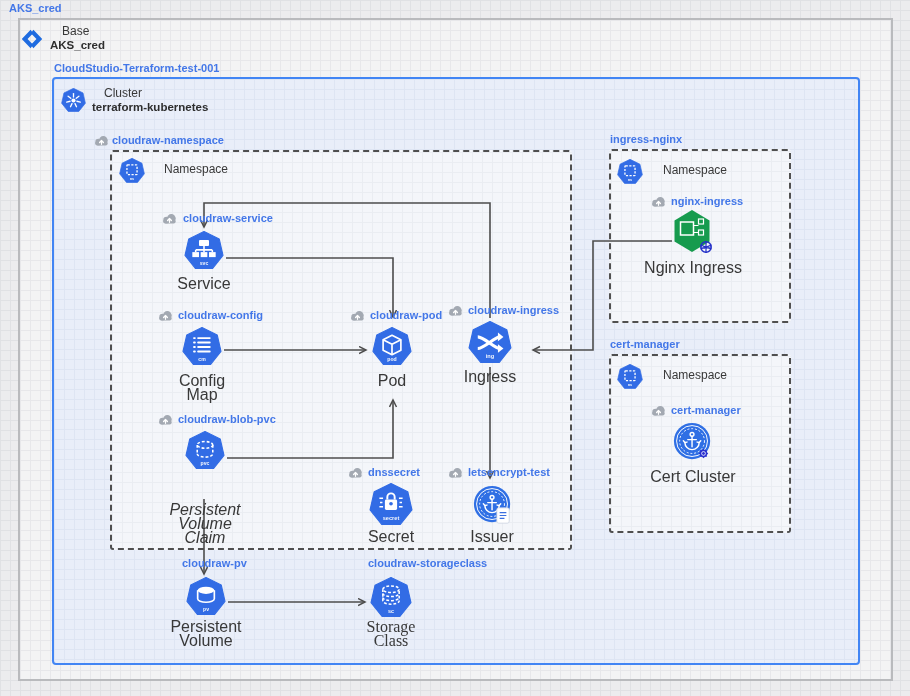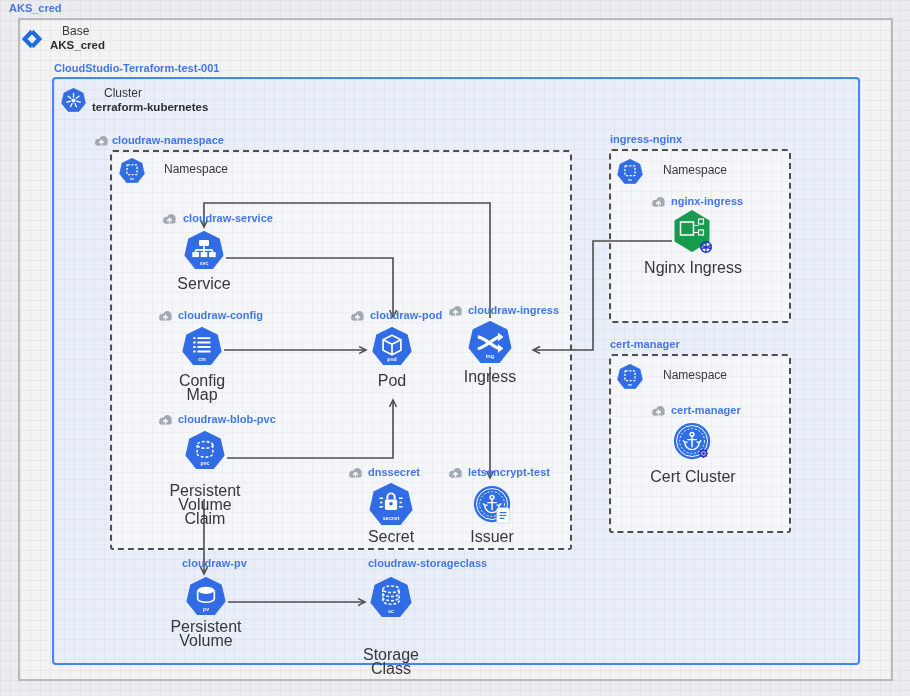--- a/index.html
+++ b/index.html
@@ -272,21 +272,21 @@
         <rect x="1.2" y="7.2" width="13.5" height="4.3" rx="2.1"></rect>
       </g>
     <path d="M8 10.2 V6.2 M5.9 8.2 L8 6 L10.1 8.2" stroke="#fff" stroke-width="1.4" fill="none" stroke-linecap="round" stroke-linejoin="round"></path>
   </svg>
   <div class="abs blue-label" style="left:178px; top:413px;">cloudraw-blob-pvc</div>
   <svg class="abs" style="left:185px; top:431px;" width="40" height="40" viewBox="0 0 36 36">
     <use href="#hep"></use>
       <use href="#g-pvc"></use>
       <text x="18" y="30.5" class="badge">pvc</text>
   </svg>
-  <div class="abs caption" style="left:205px; top:484px; width:88px;">Persistent Volume Claim</div>
+  <div class="abs caption" style="left:205px; top:503px; width:88px;font-style:italic;">Persistent Volume Claim</div>
 
   <svg class="abs" style="left:348px; top:467px;" width="15" height="11" viewBox="0 0 16 12">
     <g fill="#a3a9b2">
         <circle cx="4.8" cy="7.8" r="3.6"></circle>
         <circle cx="10" cy="6" r="4.8"></circle>
         <rect x="1.2" y="7.2" width="13.5" height="4.3" rx="2.1"></rect>
       </g>
     <path d="M8 10.2 V6.2 M5.9 8.2 L8 6 L10.1 8.2" stroke="#fff" stroke-width="1.4" fill="none" stroke-linecap="round" stroke-linejoin="round"></path>
   </svg>
   <div class="abs blue-label" style="left:368px; top:466px;">dnssecret</div>
@@ -322,21 +322,21 @@
       <text x="18" y="30.5" class="badge">pv</text>
   </svg>
   <div class="abs caption" style="left:206px; top:620px; width:72px;">Persistent Volume</div>
 
   <div class="abs blue-label" style="left:368px; top:557px;">cloudraw-storageclass</div>
   <svg class="abs" style="left:370px; top:577px;" width="42" height="42" viewBox="0 0 36 36">
     <use href="#hep"></use>
       <use href="#g-sc"></use>
       <text x="18" y="30.5" class="badge">sc</text>
   </svg>
-  <div class="abs caption" style="left:391px; top:648px; width:64px;">Storage Class</div>
+  <div class="abs caption" style="left:391px; top:620px; width:64px;font-family:Liberation Serif, serif;">Storage Class</div>
 
   <svg class="abs" style="left:651px; top:196px;" width="15" height="11" viewBox="0 0 16 12">
     <g fill="#a3a9b2">
         <circle cx="4.8" cy="7.8" r="3.6"></circle>
         <circle cx="10" cy="6" r="4.8"></circle>
         <rect x="1.2" y="7.2" width="13.5" height="4.3" rx="2.1"></rect>
       </g>
     <path d="M8 10.2 V6.2 M5.9 8.2 L8 6 L10.1 8.2" stroke="#fff" stroke-width="1.4" fill="none" stroke-linecap="round" stroke-linejoin="round"></path>
   </svg>
   <div class="abs blue-label" style="left:671px; top:195px;">nginx-ingress</div>

